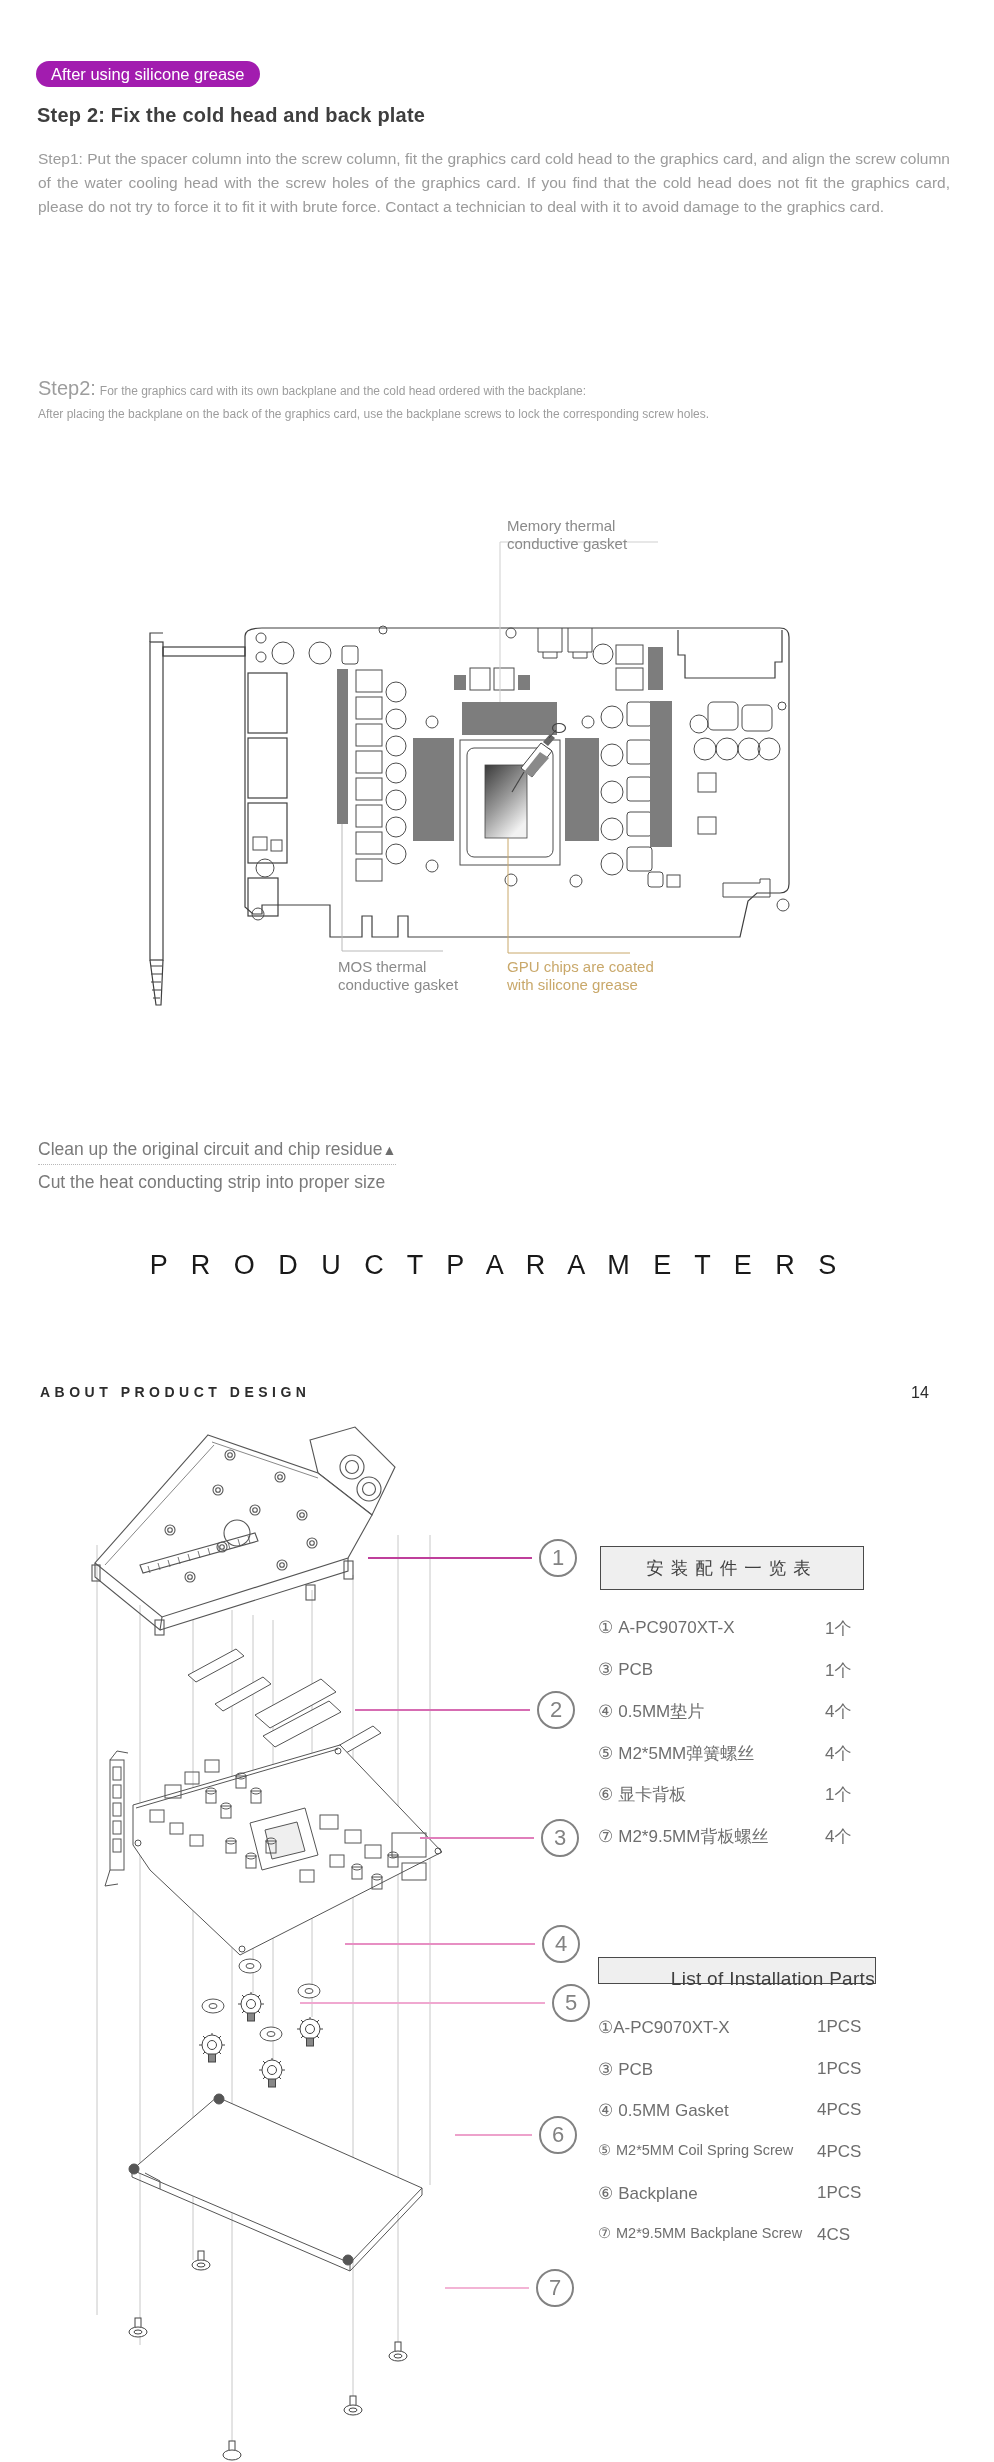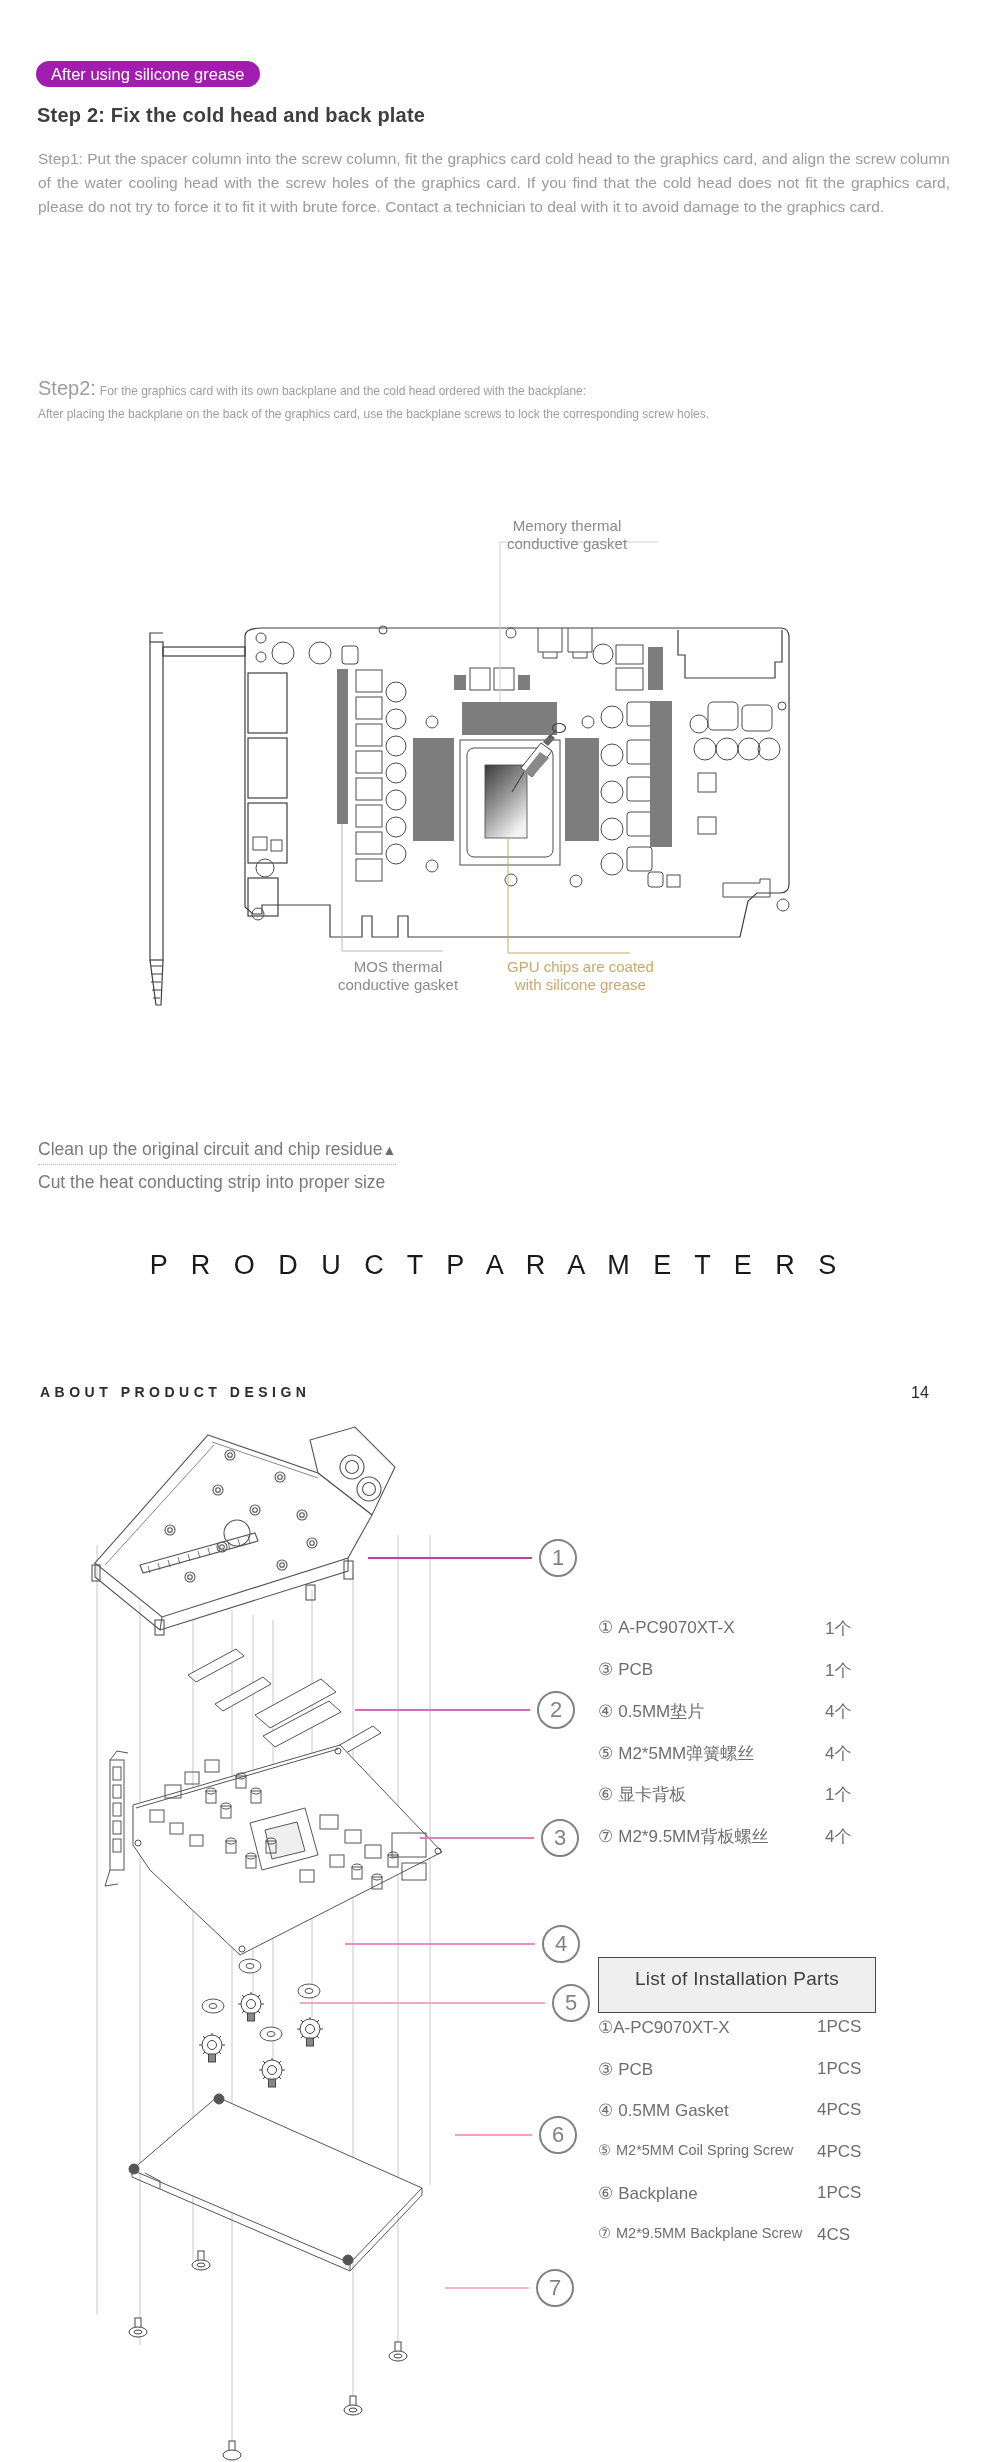--- a/index.html
+++ b/index.html
@@ -13,21 +13,21 @@
                 font-weight:600;letter-spacing:0.2px;}
 
   .step1-text{position:absolute;left:38px;top:147px;width:912px;font-size:15.5px;
               line-height:24.2px;color:#9b9b9b;text-align:justify;}
 
   .step2-block{position:absolute;left:38px;top:377px;color:#9d9d9d;}
   .step2-line1{font-size:12px;}
   .step2-label{font-size:20px;margin-right:4px;}
   .step2-line2{font-size:12px;margin-top:7px;}
 
-  .pcb-figure{position:absolute;left:0;top:500px;width:994px;height:560px;text-align:center;}
+  .pcb-figure{position:absolute;left:0;top:500px;width:994px;height:560px;}
   .pcb-figure svg{position:absolute;left:0;top:0;}
   .fig-label{position:absolute;font-size:15px;line-height:17.5px;color:#8a8a8a;}
   .fig-label.memory{left:507px;top:17px;}
   .fig-label.mos{left:338px;top:458px;}
   .fig-label.gpu{left:507px;top:458px;color:#c9a86a;}
 
   .clean-notes{position:absolute;left:38px;top:1139px;color:#7a7a7a;font-size:17.5px;}
   .clean-line1{display:inline-block;border-bottom:1px dotted #b8b8b8;padding-bottom:4px;}
   .clean-marker{font-size:14px;color:#6e6e6e;}
   .clean-line2{margin-top:7px;}
@@ -44,22 +44,22 @@
   .exploded-figure svg{position:absolute;left:0;top:0;}
 
   .callout{position:absolute;width:38px;height:38px;border:2.5px solid #828282;
            border-radius:50%;box-sizing:border-box;color:#828282;font-size:22px;
            text-align:center;line-height:33px;background:#fff;}
 
   .parts-box{position:absolute;box-sizing:border-box;border:1.5px solid #4a4a4a;
              background:#efefef;color:#3f3f3f;text-align:center;}
   .parts-box.cn{left:600px;top:1546px;width:264px;height:44px;font-size:17.5px;
                 letter-spacing:7px;line-height:42px;}
-  .parts-box.en{left:598px;top:1957px;width:278px;height:56px;font-size:19px;
-                letter-spacing:0.3px;line-height:41px;}
+  .parts-box.en{left:598px;top:1957px;width:278px;height:27px;font-size:19px;
+                letter-spacing:0.3px;line-height:41px;text-align:right;}
 
   .parts-rows{position:absolute;left:598px;width:360px;color:#6e6e6e;}
   .parts-rows.cn{top:1617px;}
   .parts-rows.en{top:2017px;}
   .p-row{position:relative;height:41.5px;font-size:17px;}
   .p-row .num{margin-right:5px;}
   .p-row .qty{position:absolute;top:0;}
   .parts-rows.cn .qty{left:227px;}
   .parts-rows.en .qty{left:219px;}
   .p-row.small{font-size:14.5px;}
@@ -454,20 +454,21 @@
   </div>
 
   <div class="callout" style="left:539px;top:1539px;">1</div>
   <div class="callout" style="left:537px;top:1691px;">2</div>
   <div class="callout" style="left:541px;top:1819px;">3</div>
   <div class="callout" style="left:542px;top:1925px;">4</div>
   <div class="callout" style="left:552px;top:1984px;">5</div>
   <div class="callout" style="left:539px;top:2116px;">6</div>
   <div class="callout" style="left:536px;top:2269px;">7</div>
 
+  <div class="parts-box cn">安装配件一览表</div>
   <div class="parts-rows cn">
     <div class="p-row"><span class="num">①</span><span class="nm">A-PC9070XT-X</span><span class="qty">1个</span></div>
     <div class="p-row"><span class="num">③</span><span class="nm">PCB</span><span class="qty">1个</span></div>
     <div class="p-row"><span class="num">④</span><span class="nm">0.5MM垫片</span><span class="qty">4个</span></div>
     <div class="p-row"><span class="num">⑤</span><span class="nm">M2*5MM弹簧螺丝</span><span class="qty">4个</span></div>
     <div class="p-row"><span class="num">⑥</span><span class="nm">显卡背板</span><span class="qty">1个</span></div>
     <div class="p-row"><span class="num">⑦</span><span class="nm">M2*9.5MM背板螺丝</span><span class="qty">4个</span></div>
   </div>
 
   <div class="parts-box en">List of Installation Parts</div>

